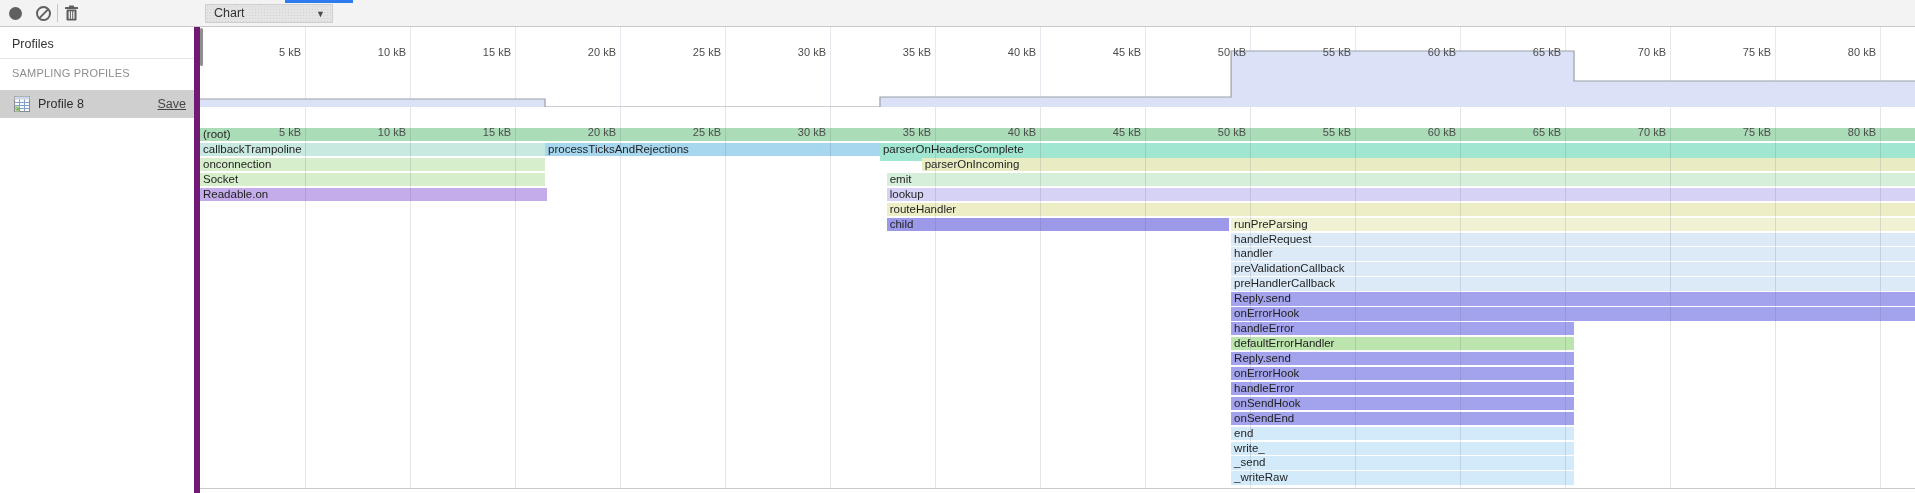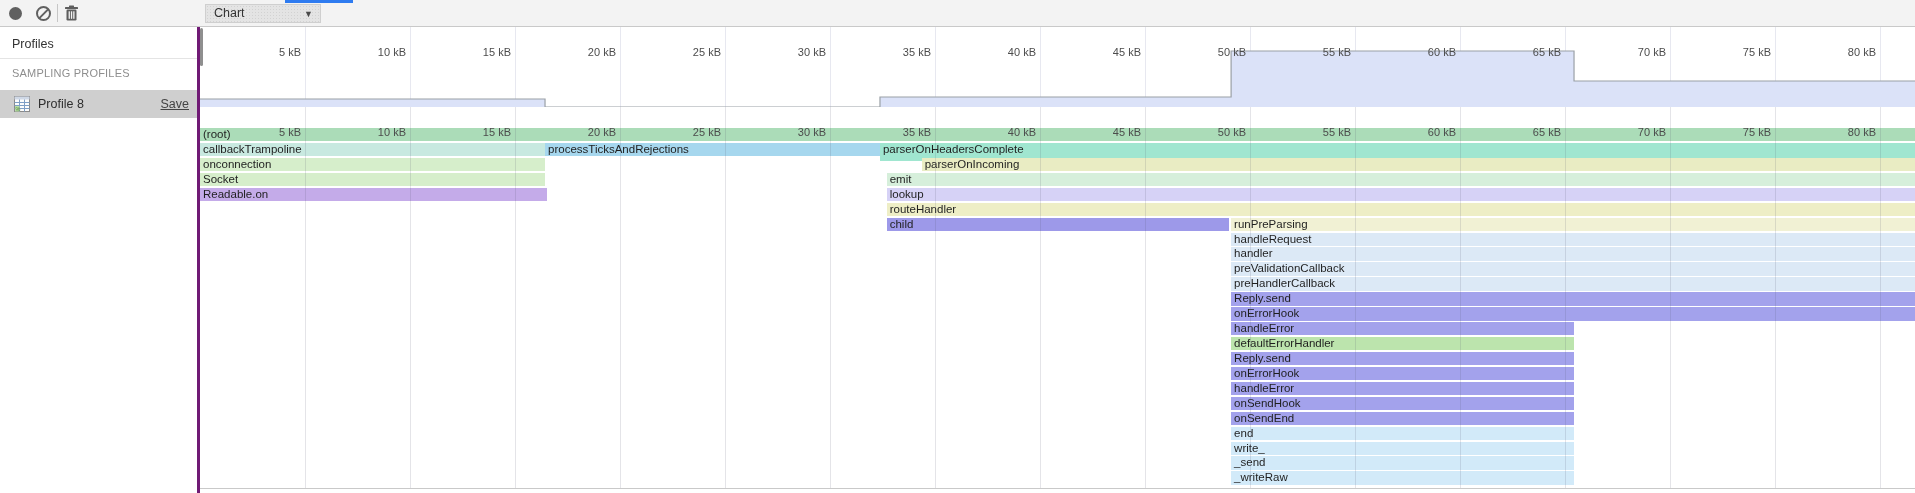--- a/index.html
+++ b/index.html
@@ -6,29 +6,29 @@
   #app{position:relative;width:1915px;height:493px;overflow:hidden;
        font-family:"Liberation Sans",sans-serif;color:#333;background:#fff;}
   
   .toolbar{position:absolute;left:0;top:0;width:1915px;height:27px;background:#f3f3f3;
            border-bottom:1px solid #c9c9c9;box-sizing:border-box;}
   .record-btn{position:absolute;left:9px;top:7px;width:13px;height:13px;border-radius:50%;background:#606060;}
   .block-btn{position:absolute;left:36px;top:6px;width:11px;height:11px;border:2px solid #606060;border-radius:50%;}
   .block-btn::after{content:"";position:absolute;left:-1px;top:4.5px;width:13px;height:2px;background:#606060;transform:rotate(-45deg);}
   .tb-sep{position:absolute;left:57px;top:4px;width:1px;height:18px;background:#c6c6c6;}
   .trash-btn{position:absolute;left:64px;top:5px;width:15px;height:16px;}
-  .select{position:absolute;left:205px;top:4px;width:116px;height:19px;box-sizing:border-box;
+  .select{position:absolute;left:205px;top:4px;width:128px;height:19px;box-sizing:border-box;
           background:#e4e4e4;border:1px solid #cfcfcf;
           background-image:radial-gradient(#d2d2d2 0.7px, transparent 0.8px);background-size:3px 3px;
           font-size:12.5px;color:#333;line-height:17px;padding-left:8px;cursor:default;}
   .select .caret{position:absolute;right:7px;top:1px;font-size:9px;color:#4a4a4a;}
   .tab-underline{position:absolute;left:285px;top:0;width:68px;height:2.5px;}
   
   .sidebar{position:absolute;left:0;top:27px;width:200px;height:466px;background:#fff;
-           border-right:3px solid #701a75;box-sizing:border-box;text-align:right;}
+           border-right:6px solid #701a75;box-sizing:border-box;text-align:right;}
   .sb-title{position:absolute;left:12px;top:10px;font-size:12.5px;color:#333;}
   .sb-divider{position:absolute;left:0;top:31px;width:100%;height:1px;background:#e4e4e4;}
   .sb-section{position:absolute;left:12px;top:40px;font-size:11px;color:#8e8e8e;letter-spacing:.2px;}
   .sb-item{position:absolute;left:0;top:63px;width:100%;height:28px;background:#cfcfcf;}
   .sb-item .picon{position:absolute;left:14px;top:6px;width:16px;height:16px;}
   .sb-item .pname{position:absolute;left:38px;top:7px;font-size:12.5px;color:#2e2e2e;}
   .sb-item .psave{position:absolute;right:8px;top:7px;font-size:12.5px;color:#444;text-decoration:underline;cursor:pointer;}
   
   .chart-pane{position:absolute;left:200px;top:27px;width:1715px;height:466px;background:#fff;overflow:hidden;}
   .ov-grid,.fl-grid{position:absolute;width:1px;pointer-events:none;}

